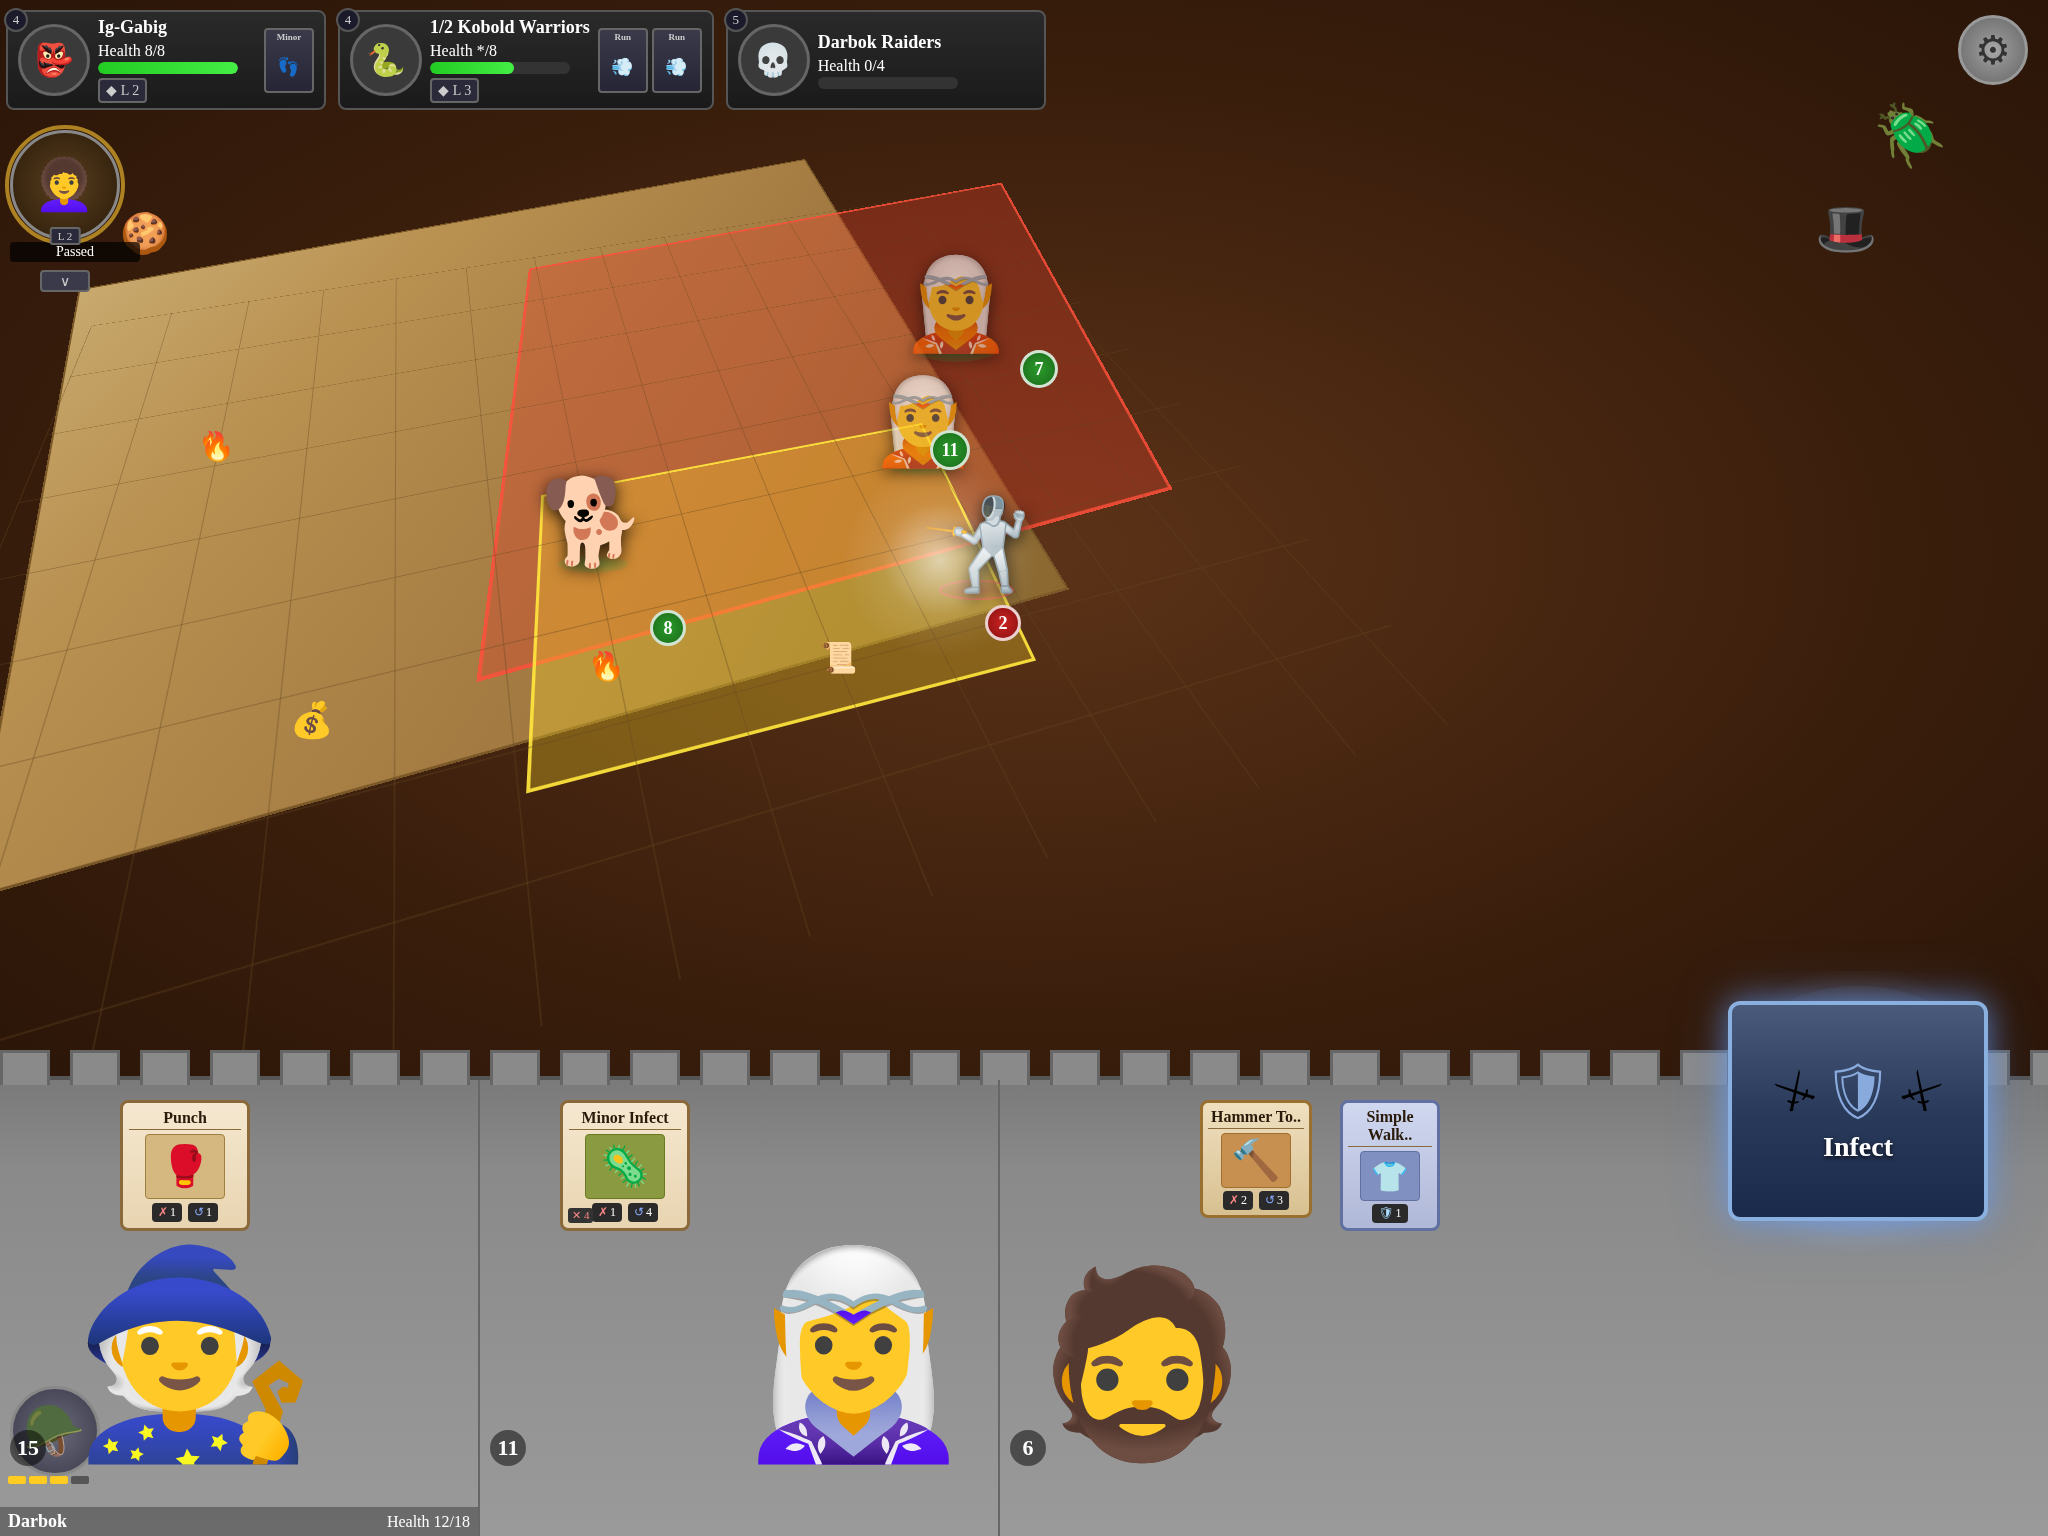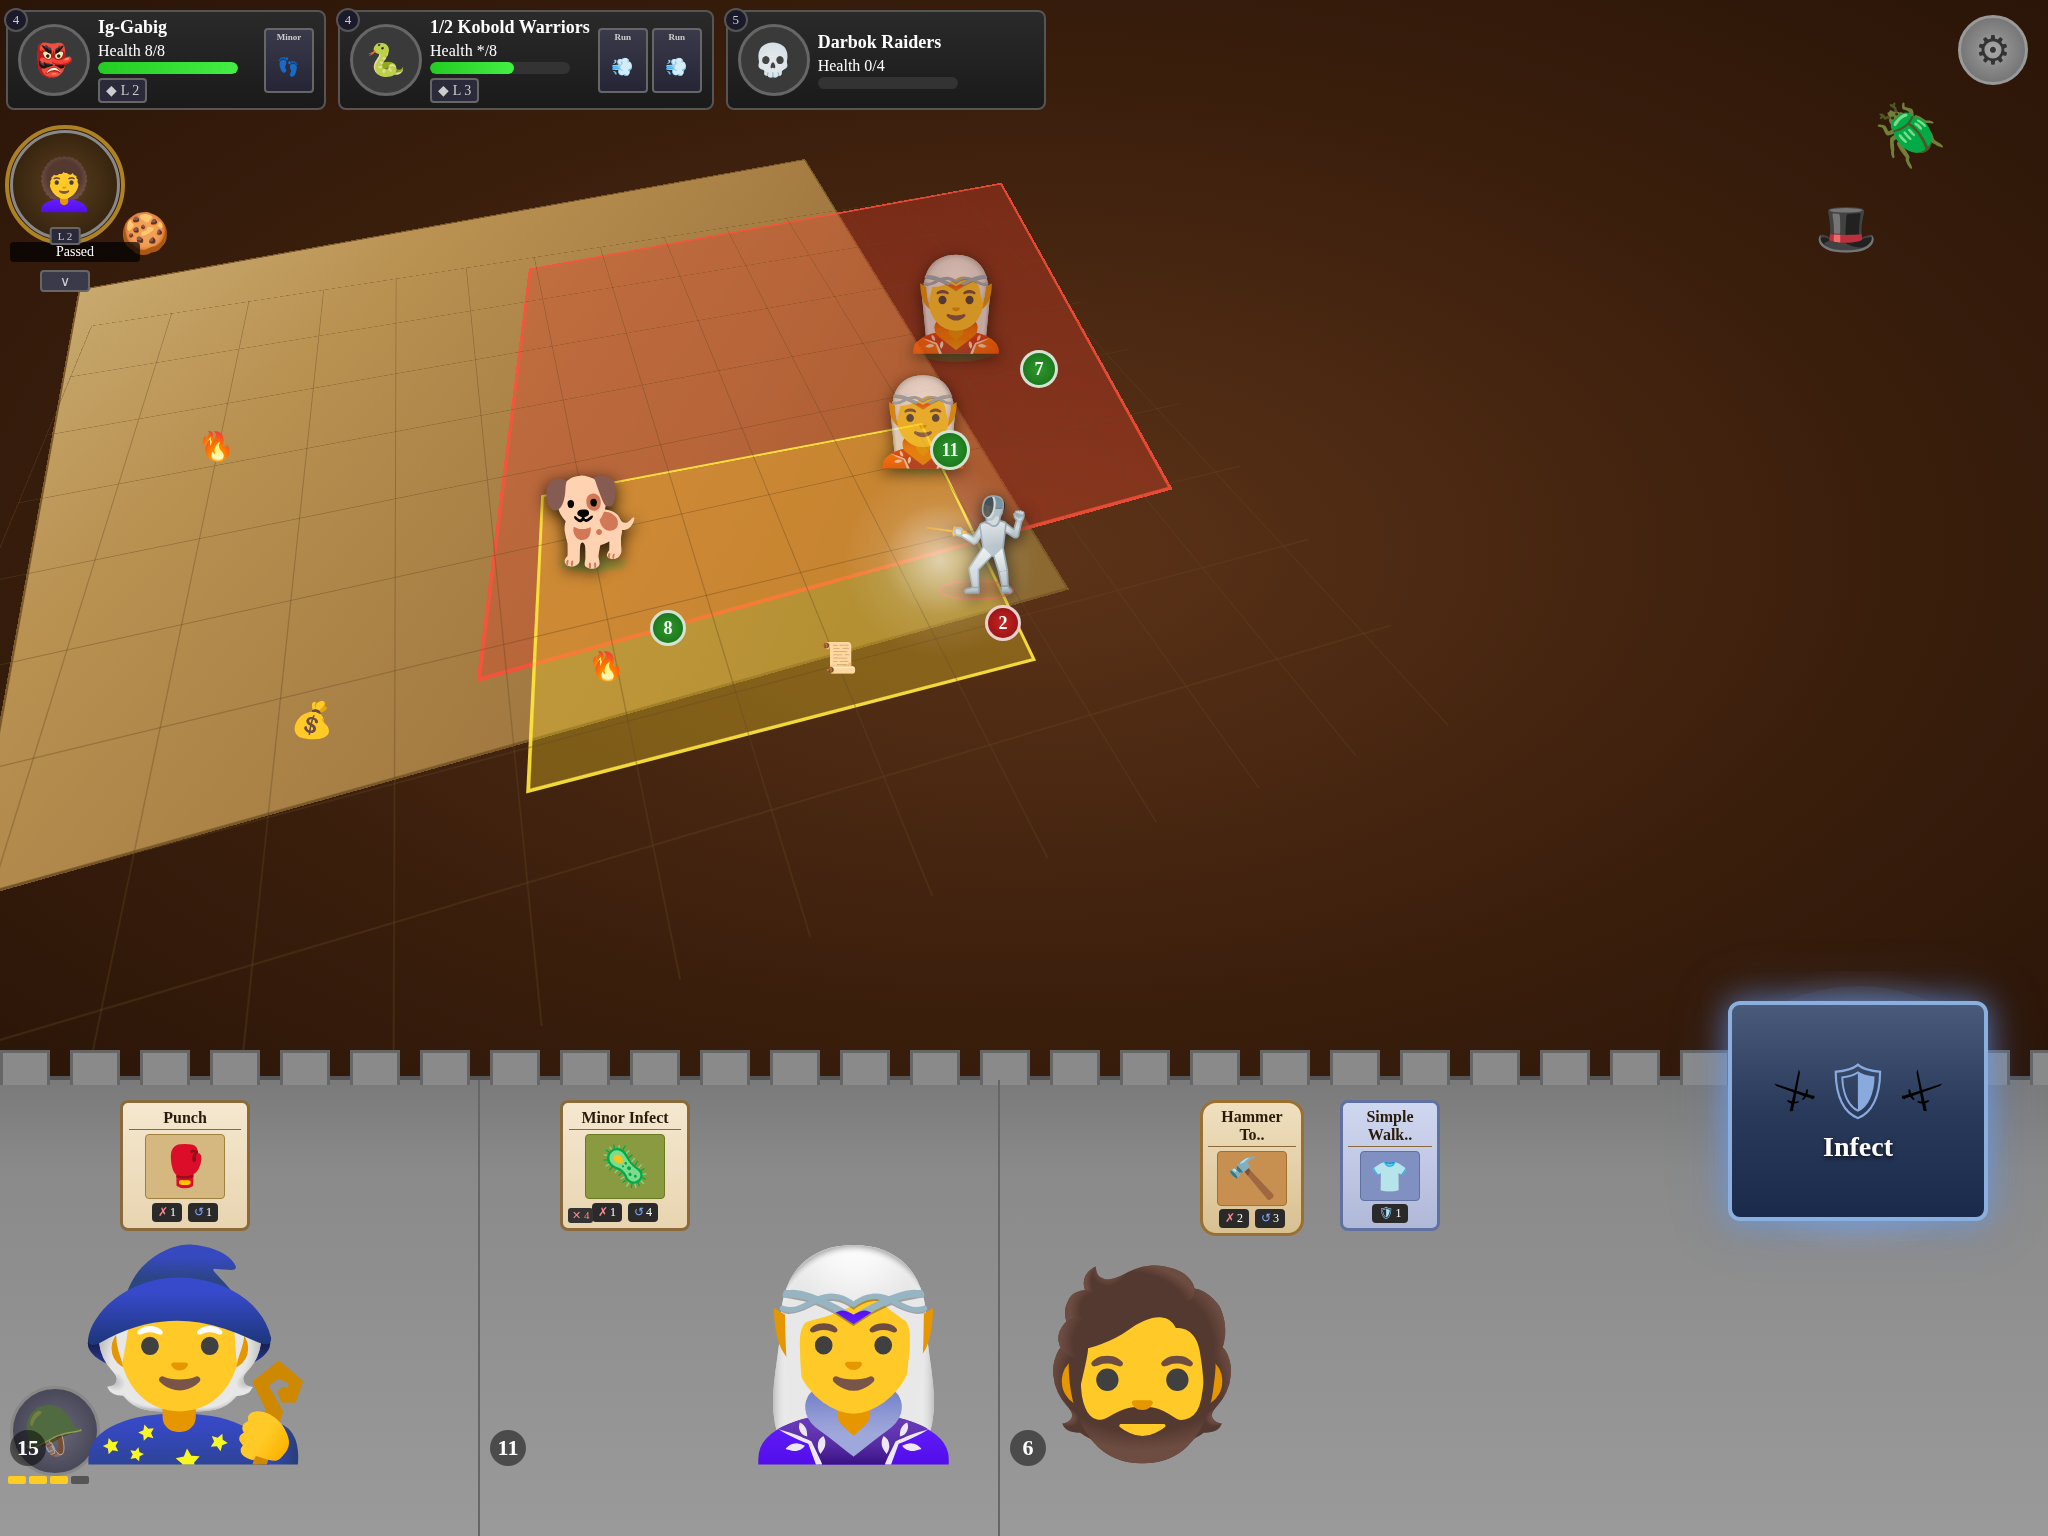--- a/index.html
+++ b/index.html
@@ -558,22 +558,22 @@
       transform: translate(-50%, -50%);
       width: 320px; height: 280px;
       background: radial-gradient(circle, rgba(200,220,255,0.4) 0%, transparent 70%);
       pointer-events: none;
     }
 
     
     .card-hammer {
       background: linear-gradient(180deg, #f0e0c0 0%, #d8c090 100%);
       border: 3px solid #9a7030;
-      border-radius: 16px;
-      width: 104px;
+      border-radius: 8px;
+      width: 112px;
       padding: 5px;
       display: flex;
       flex-direction: column;
       align-items: center;
     }
     .card-shirt {
       background: linear-gradient(180deg, #d0d8f0 0%, #b0b8d8 100%);
       border: 3px solid #6070a0;
       border-radius: 8px;
       width: 100px;
@@ -828,20 +828,24 @@
             </div>
             <div class="stat-badge">
               <span style="color:#88aaff;">↺</span>1
             </div>
           </div>
         </div>
       </div>
 
       <div class="char-slot-num">15</div>
 
+      <div class="char-slot-bottom">
+        <span class="char-slot-name">Darbok</span>
+        <span class="char-slot-health">Health 12/18</span>
+      </div>
     </div>
 
     <div class="char-slot" style="flex:0 0 520px;">
 
       <div style="position:absolute; bottom:80px; right:20px; font-size:200px; line-height:1;">🧝‍♀️</div>
 
       <div style="position:absolute; top:20px; left:80px;">
         <div class="action-card">
           <div class="action-card-title">Minor Infect</div>
           <div class="action-card-img" style="background:#8a9a40; border-color:#6a7a20;">🦠</div>

